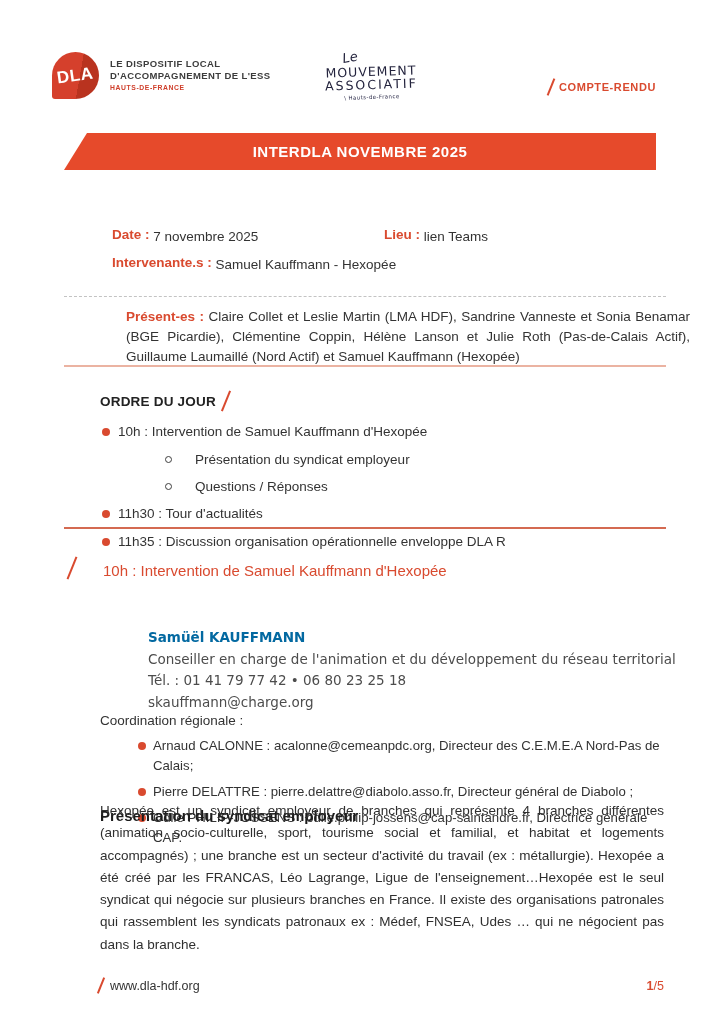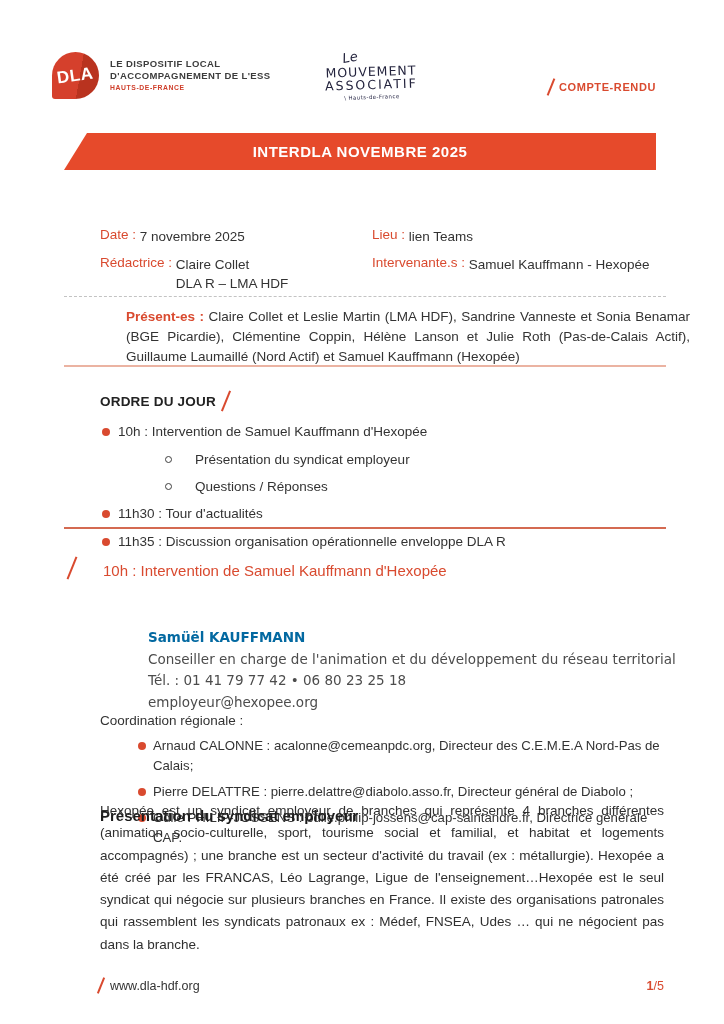--- a/index.html
+++ b/index.html
@@ -47,21 +47,21 @@
     position:absolute; left:64px; top:133px; width:592px; height:37px;
     background:var(--banner); clip-path:polygon(23px 0, 100% 0, 100% 100%, 0 100%);
     display:flex; align-items:center; justify-content:center;
   }
   .banner span { color:#fff; font-weight:bold; font-size:15px; letter-spacing:.5px; }
   
   .meta { position:absolute; left:100px; top:227px; right:58px; font-size:13.5px; }
   .meta-row { display:flex; margin-bottom:9px; }
   .meta-cell-l { width:272px; flex:0 0 auto; display:flex; }
   .meta-cell-r { flex:1; display:flex; }
-  .meta-label { color:var(--accent); font-weight:normal; white-space:pre; }
+  .meta-label { color:var(--accent); font-weight:bold; white-space:pre;margin-left:12px; }
   .meta-value { color:#333; line-height:19px; }
   
   .sep-dashed { position:absolute; left:64px; right:58px; border-top:1px dashed #c3c3c3; }
   .sep-soft   { position:absolute; left:64px; right:58px; border-top:2px solid #ebb3a2; }
   .sep-strong { position:absolute; left:64px; right:58px; border-top:2px solid #d46a51; }
   
   .presents { position:absolute; left:100px; top:307px; width:564px; font-size:13.5px; line-height:20px; text-align:justify;margin-left:26px; }
   .presents .lbl { color:var(--accent); font-weight:bold; }
   
   .agenda-title { position:absolute; left:100px; top:390px; font-size:13.5px; font-weight:bold; color:#222; letter-spacing:.2px; }
@@ -135,27 +135,20 @@
       <div class="meta-cell-l">
         <span class="meta-label">Date : </span>
         <span class="meta-value">7 novembre 2025</span>
       </div>
       <div class="meta-cell-r">
         <span class="meta-label">Lieu : </span>
         <span class="meta-value">lien Teams</span>
       </div>
     </div>
     <div class="meta-row">
-      <div class="meta-cell-l">
-        <span class="meta-label">Rédactrice : </span>
-        <span class="meta-value">
-          <span>Claire Collet</span><br>
-          <span>DLA R – LMA HDF</span>
-        </span>
-      </div>
       <div class="meta-cell-r">
         <span class="meta-label">Intervenante.s : </span>
         <span class="meta-value">Samuel Kauffmann - Hexopée</span>
       </div>
     </div>
   </div>
 
   <div class="sep-dashed" style="top:296px"></div>
 
   <div class="presents">
@@ -192,21 +185,21 @@
 
   <div class="sep-strong" style="top:527px"></div>
 
   <div class="sec-slash"></div>
   <div class="sec-title">10h : Intervention de Samuel Kauffmann d'Hexopée</div>
 
   <div class="contact">
     <div class="name">Samüël KAUFFMANN</div>
     <div>Conseiller en charge de l'animation et du développement du réseau territorial</div>
     <div>Tél. : 01 41 79 77 42 • 06 80 23 25 18</div>
-    <div>employeur@hexopee.org</div>
+    <div>skauffmann@charge.org</div>
   </div>
 
   <div class="coord-label">Coordination régionale :</div>
   <div class="coord">
     <div class="coord-item">
       <span class="dot"></span>
       <span>Arnaud CALONNE : acalonne@cemeanpdc.org, Directeur des C.E.M.E.A Nord-Pas de Calais;</span>
     </div>
     <div class="coord-item">
       <span class="dot"></span>

